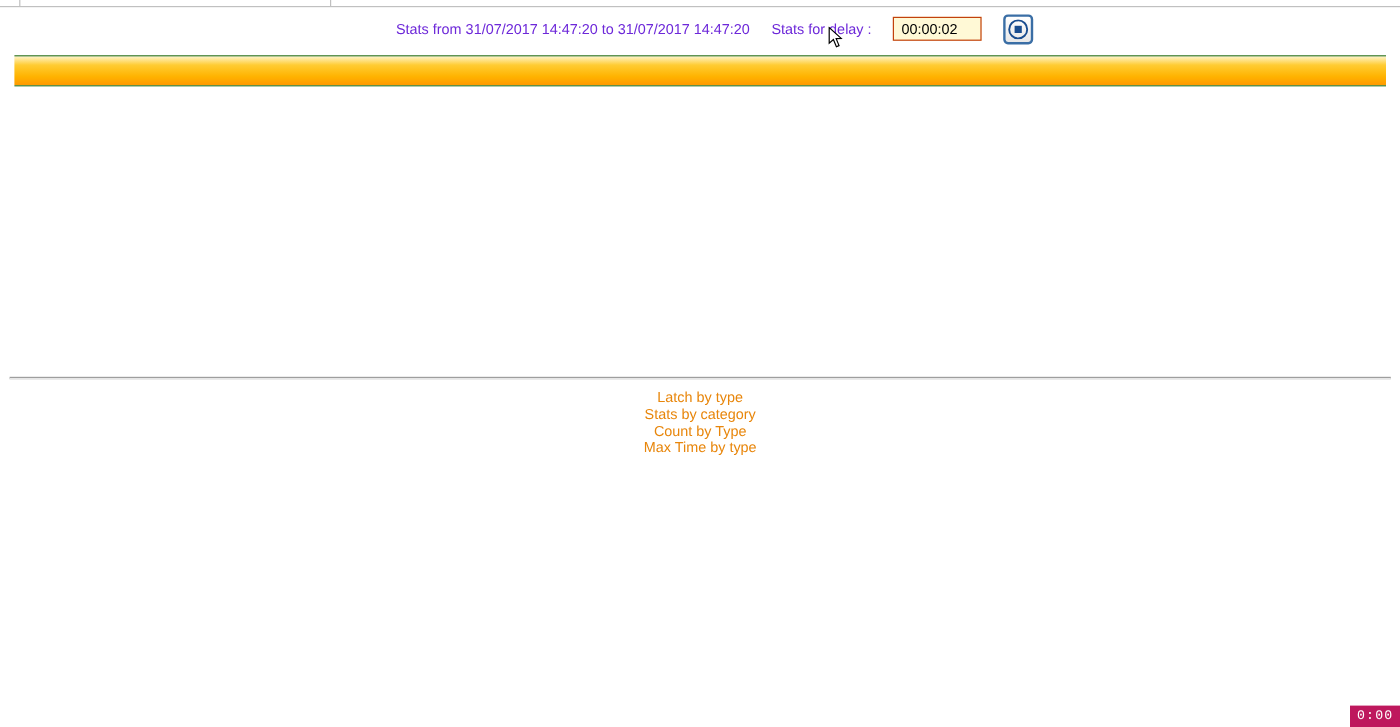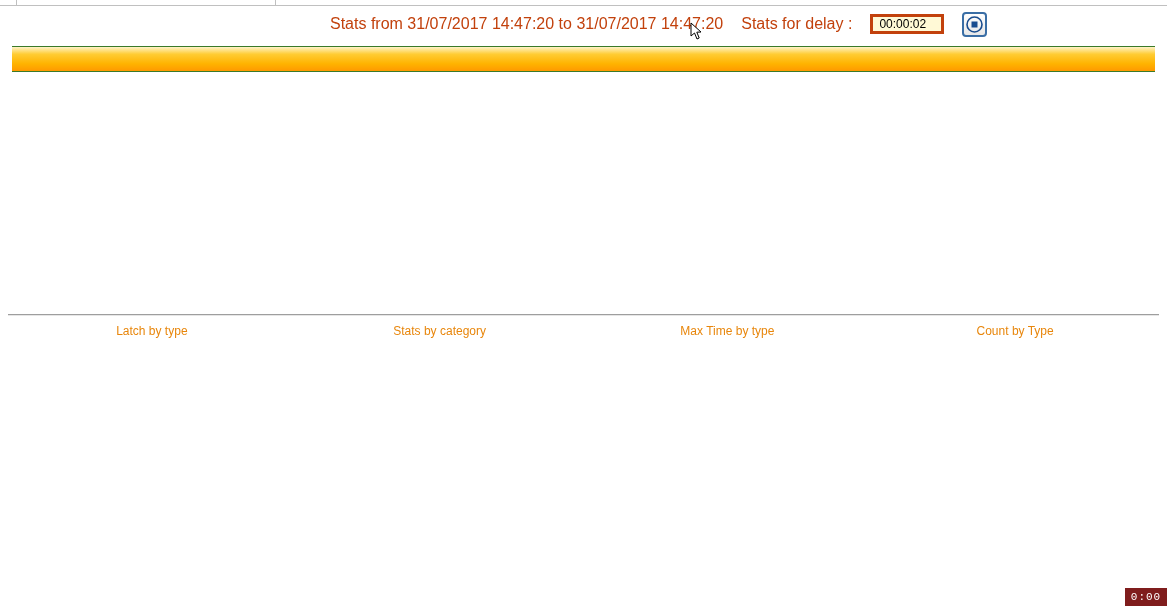--- a/index.html
+++ b/index.html
@@ -29,26 +29,26 @@
     }
     .header-row {
       display: flex;
       align-items: center;
       justify-content: flex-start;
       gap: 18px;
       padding: 6px 0 6px 330px;
       height: 36px;
     }
     .orange-text {
-      color: #c2410c;
-      font-size: 16px;
+      color: #6d28d9;
+      font-size: 12px;
     }
     .delay-input {
       background: #fff9d6;
-      border: 3px solid #c2410c;
+      border: 1px solid #c2410c;
       font-family: inherit;
       font-size: 12px;
       color: #000;
       padding: 2px 6px;
       width: 74px;
       height: 20px;
     }
     .stop-button {
       width: 25px;
       height: 25px;
@@ -75,20 +75,21 @@
     .divider {
       height: 2px;
       background: #9e9e9e;
       margin: 0 8px;
       border-bottom: 1px solid #e6e6e6;
     }
     .columns-row {
       display: flex;
       width: 100%;
       padding: 8px 8px 0 8px;
+      flex-direction: column;
     }
     .col {
       flex: 1;
       text-align: center;
     }
     .col-label {
       color: #e8860b;
       font-size: 12px;
     }
     .cursor {
@@ -97,21 +98,21 @@
       top: 22px;
       pointer-events: none;
       z-index: 50;
     }
     .time-badge {
       position: absolute;
       right: 0;
       bottom: 0;
       height: 18px;
       width: 42px;
-      background: #7f1d1d;
+      background: #be185d;
       color: #fff;
       font-family: "Courier New", monospace;
       font-size: 11px;
       line-height: 18px;
       text-align: center;
       letter-spacing: 1px;
     }
   </style>
 </head>
 <body>
@@ -139,24 +140,24 @@
 <div class="divider"></div>
 
 <div class="columns-row">
   <div class="col">
     <span class="col-label">Latch by type</span>
   </div>
   <div class="col">
     <span class="col-label">Stats by category</span>
   </div>
   <div class="col">
-    <span class="col-label">Max Time by type</span>
+    <span class="col-label">Count by Type</span>
   </div>
   <div class="col">
-    <span class="col-label">Count by Type</span>
+    <span class="col-label">Max Time by type</span>
   </div>
 </div>
 
 <svg class="cursor" width="16" height="20" viewBox="0 0 16 20">
   <path d="M1 1 L1 14 L4.5 11 L7 17 L9.2 16 L6.8 10.2 L11 10 Z" fill="#ffffff" stroke="#000000" stroke-width="1"></path>
 </svg>
 
 <div class="time-badge">0:00</div>
 
 </body></html>

